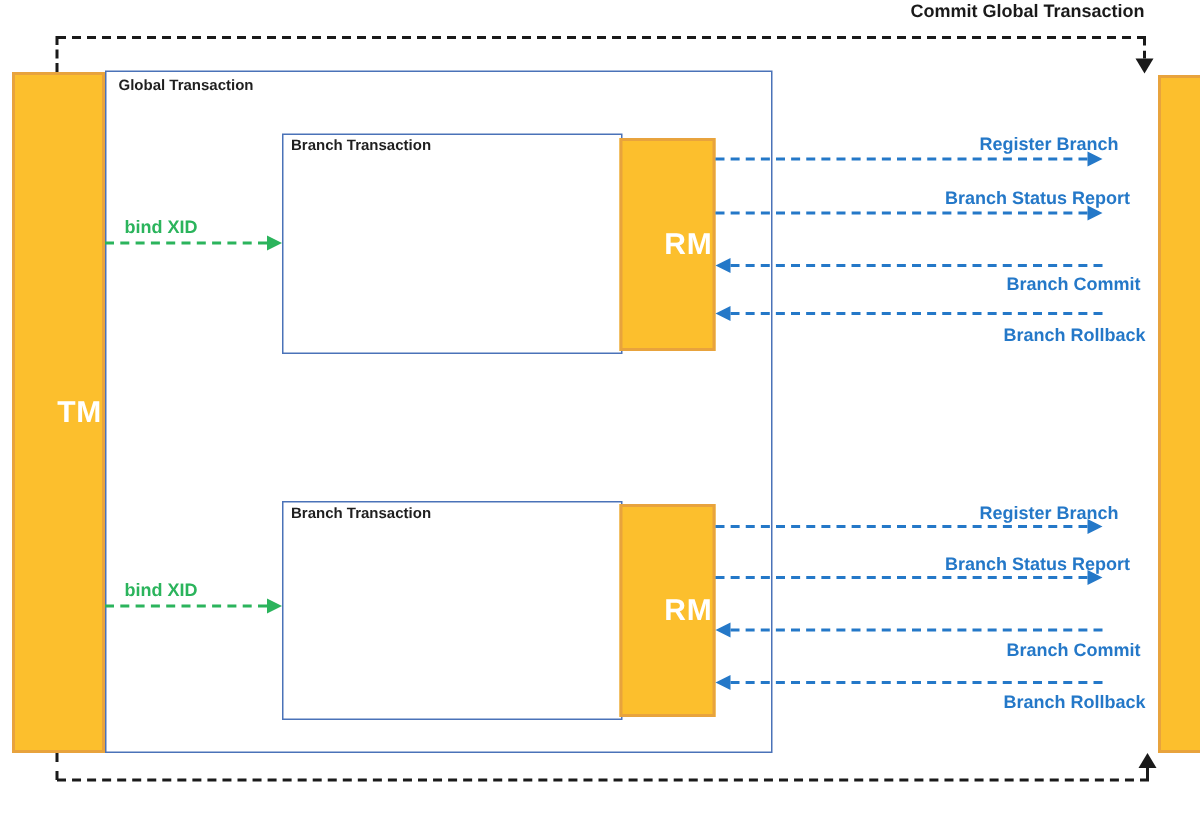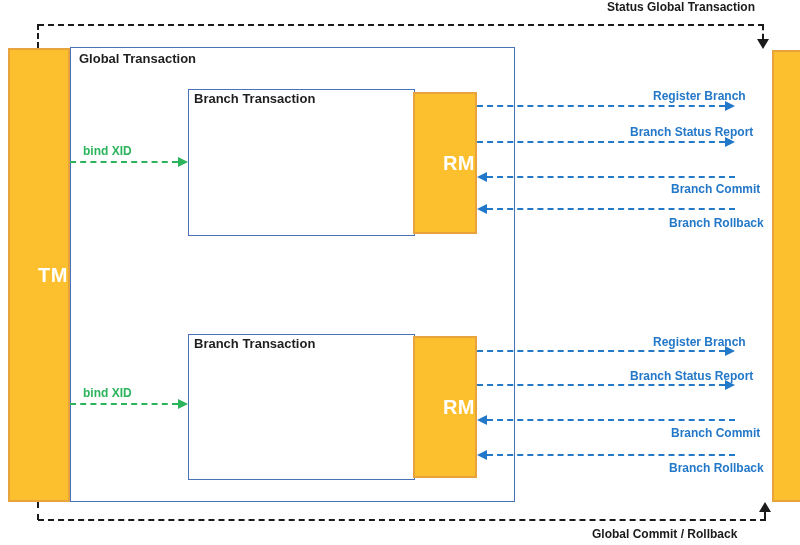--- a/index.html
+++ b/index.html
@@ -21,21 +21,21 @@
     box-sizing:border-box;display:flex;align-items:center;justify-content:flex-end;
   }
   .node-label{color:#ffffff;font-weight:bold;font-size:20px;letter-spacing:.5px;}
   
   .frame{
     position:absolute;background:#ffffff;border:1.5px solid var(--container-border);
     box-sizing:border-box;
   }
   
   .lbl{position:absolute;font-weight:bold;white-space:nowrap;line-height:1.1;}
-  .lbl-black{color:#1f1f1f;font-size:13px;}
+  .lbl-black{color:#1f1f1f;font-size:10px;}
   .lbl-flow{color:var(--flow-black);font-size:12px;}
   .lbl-blue{color:var(--message-blue);font-size:12px;margin-left:28px;}
   .lbl-green{color:var(--bind-green);font-size:12px;text-align:center;}
   
   .dash-h{position:absolute;border-top:2px dashed currentColor;}
   .dash-v{position:absolute;border-left:2px dashed currentColor;}
   .c-black{color:var(--flow-black);}
   .c-blue{color:var(--message-blue);}
   .c-green{color:var(--bind-green);}
   
@@ -72,27 +72,26 @@
   </div>
 
   <div class="node" style="left:413px;top:336px;width:64px;height:142px;">
     <span class="node-label">RM</span>
   </div>
 
   <div class="dash-v c-black" style="left:37px;top:24px;height:24px;"></div>
   <div class="dash-h c-black" style="left:38px;top:24px;width:726px;"></div>
   <div class="dash-v c-black" style="left:762px;top:25px;height:14px;"></div>
   <div class="tri tri-d c-black" style="left:757px;top:39px;"></div>
-  <div class="lbl lbl-flow" style="left:607px;top:1px;">Status Global Transaction</div>
+  <div class="lbl lbl-flow" style="left:607px;top:1px;">Commit Global Transaction</div>
 
   <div class="dash-v c-black" style="left:37px;top:502px;height:18px;"></div>
   <div class="dash-h c-black" style="left:38px;top:519px;width:728px;"></div>
   <div class="dash-v c-black" style="left:764px;top:510px;height:10px;"></div>
   <div class="tri tri-u c-black" style="left:759px;top:502px;"></div>
-  <div class="lbl lbl-flow" style="left:592px;top:528px;">Global Commit / Rollback</div>
 
   <div class="dash-h c-green" style="left:70px;top:161px;width:108px;"></div>
   <div class="tri tri-r c-green" style="left:178px;top:157px;"></div>
   <div class="lbl lbl-green" style="left:83px;top:145px;">bind XID</div>
 
   <div class="dash-h c-green" style="left:70px;top:403px;width:108px;"></div>
   <div class="tri tri-r c-green" style="left:178px;top:399px;"></div>
   <div class="lbl lbl-green" style="left:83px;top:387px;">bind XID</div>
 
   <div class="dash-h c-blue" style="left:477px;top:105px;width:248px;"></div>

